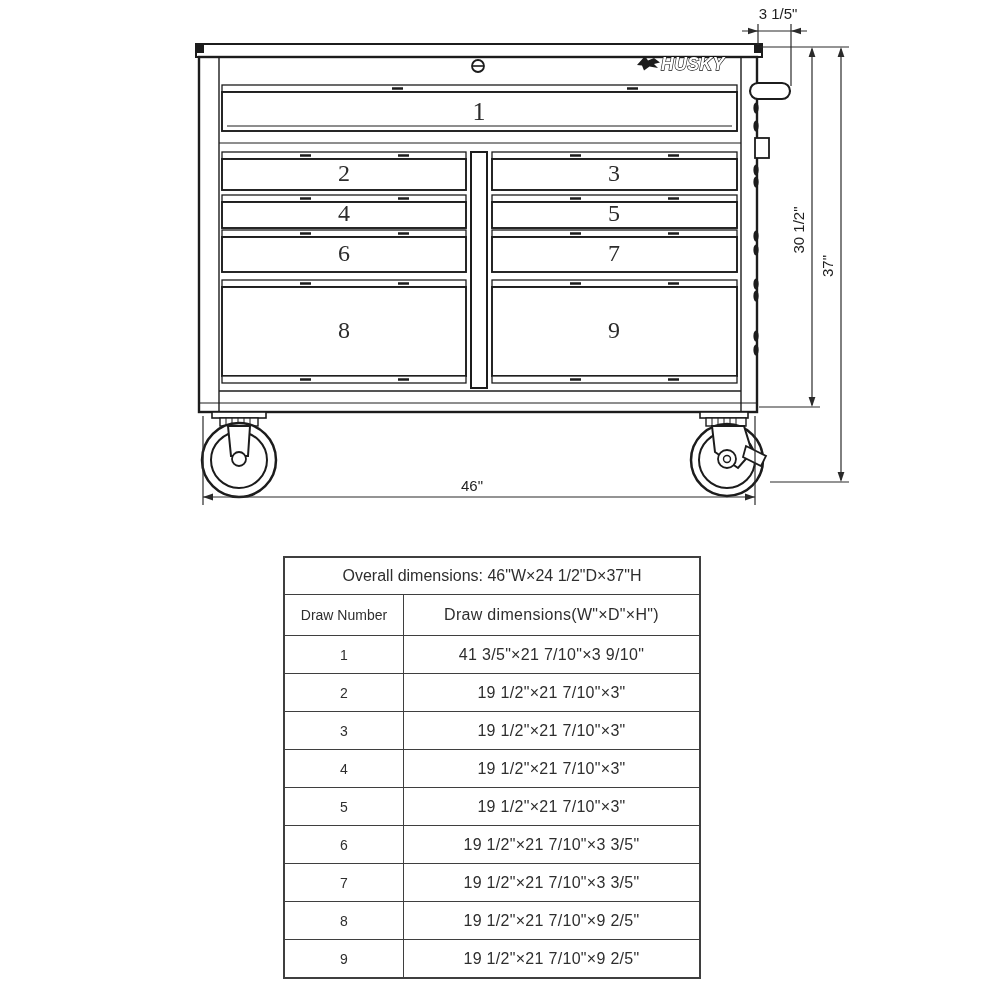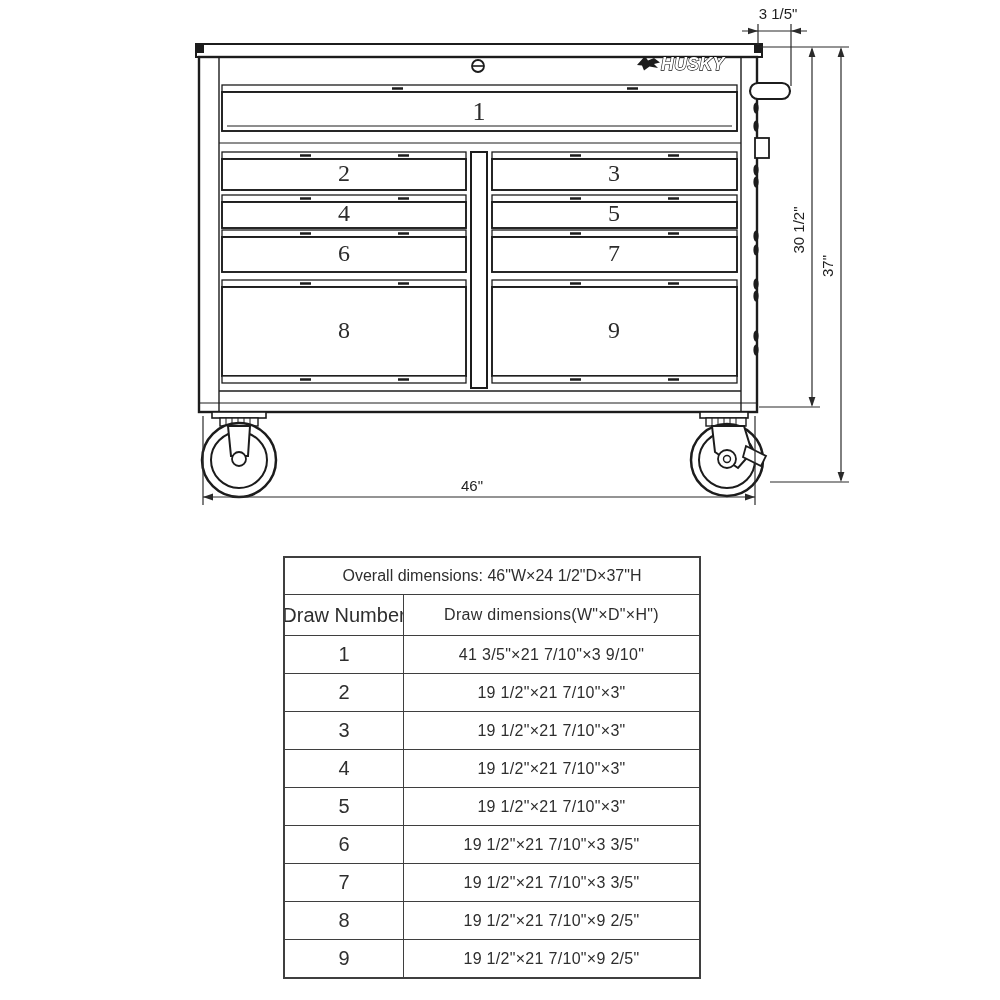--- a/index.html
+++ b/index.html
@@ -23,21 +23,21 @@
   .logo-text{font-family:"Liberation Sans",sans-serif;font-weight:bold;font-style:italic;
              font-size:17.5px;fill:#ffffff;stroke:#0f0f0f;stroke-width:1.25px;paint-order:stroke;
              letter-spacing:.5px;}
 
   
   .spec-table{position:absolute;left:283px;top:556px;width:414px;background:#fff;
               border:2px solid #3f3f3f;color:#2e2e2e;}
   .t-row{display:grid;grid-template-columns:119px 1fr;height:37px;border-top:1.5px solid #3f3f3f;}
   .t-row.overall{grid-template-columns:1fr;height:36px;border-top:none;}
   .t-row.head{height:40px;}
-  .t-cell{display:flex;align-items:center;justify-content:center;font-size:20px;
+  .t-cell{display:flex;align-items:center;justify-content:center;font-size:14px;
           white-space:nowrap;overflow:hidden;}
   .t-cell.c1{border-right:1.5px solid #3f3f3f;}
   .t-cell.c2{font-size:16px;letter-spacing:.3px;}
   .t-cell.full{font-size:16px;}
 </style>
 </head>
 <body>
 
 <div class="canvas">
 

